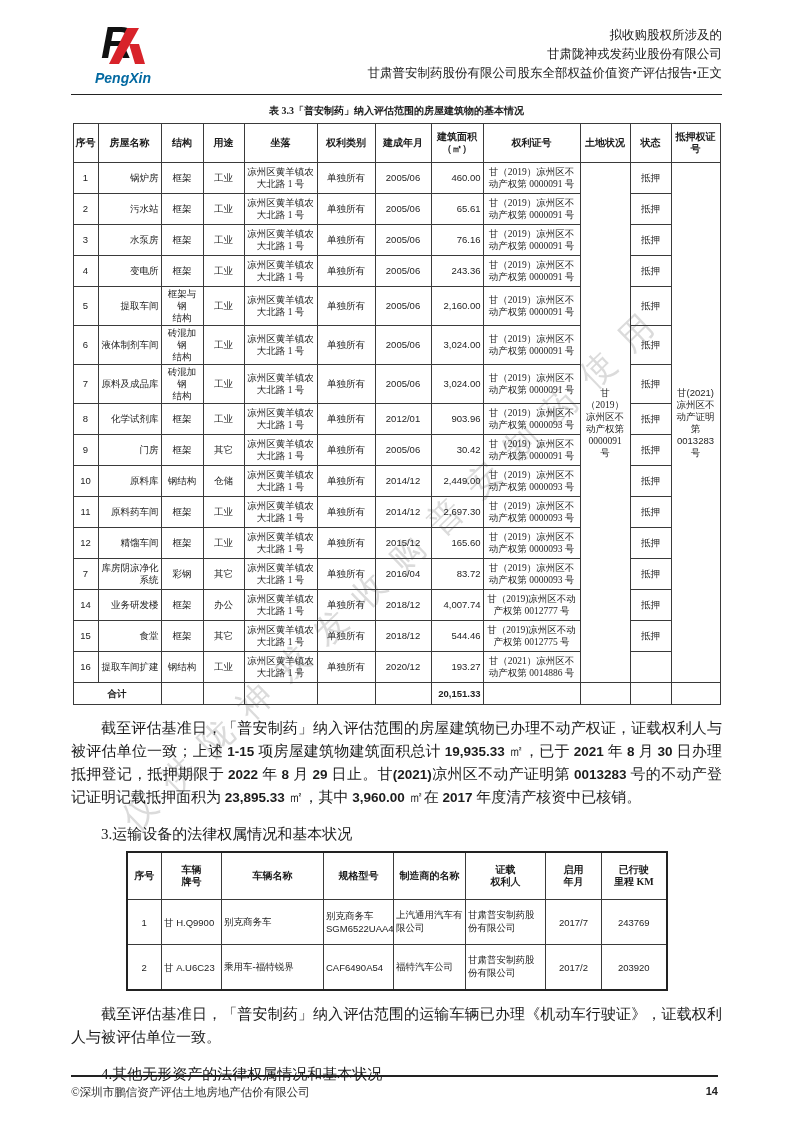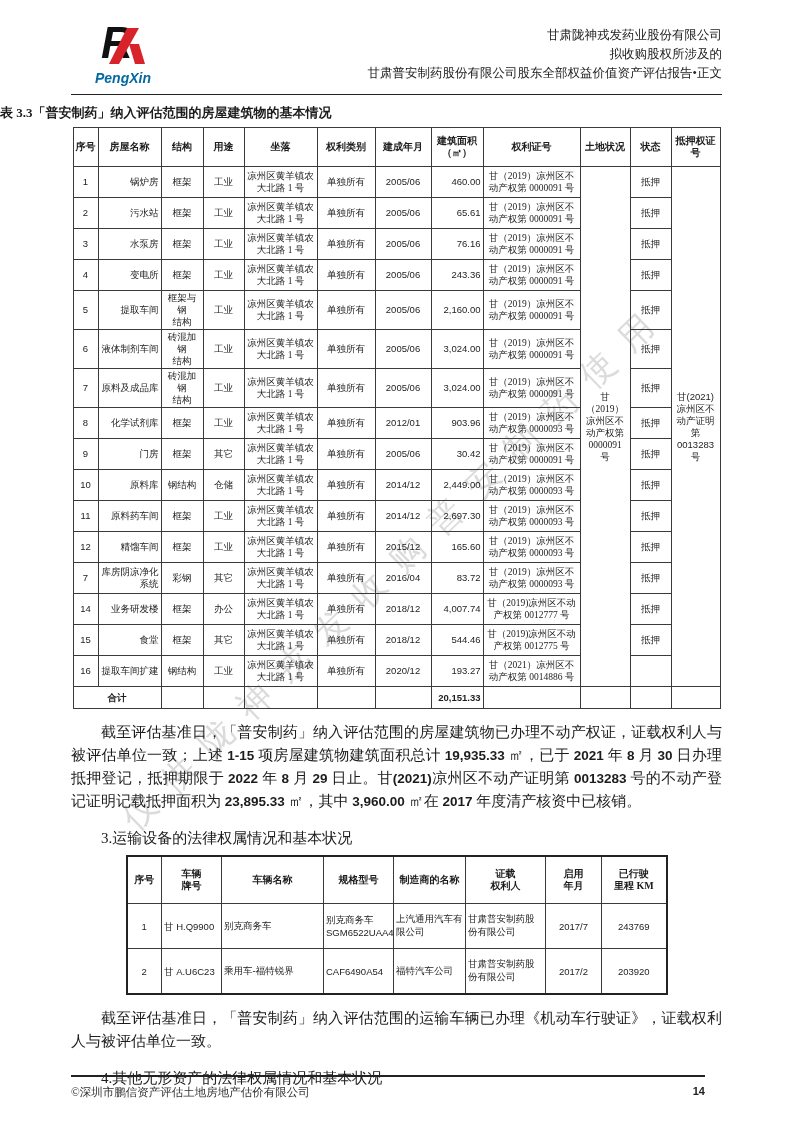--- a/index.html
+++ b/index.html
@@ -16,21 +16,21 @@
   .logo{width:130px;padding-left:24px;}
   .logo-r{position:relative;width:60px;height:40px;}
   .logo-r .black-r{position:absolute;left:6px;top:-8px;font-family:"Liberation Sans",sans-serif;
        font-weight:bold;font-style:italic;font-size:44px;color:#111;}
   .logo-r .red-band{position:absolute;left:10px;top:2px;width:40px;height:36px;z-index:2;}
   .logo-text{font-family:"Liberation Sans",sans-serif;font-weight:bold;font-style:italic;
        font-size:14px;color:#0369a1;letter-spacing:0px;margin-top:4px;}
   .hdr-lines{text-align:right;font-size:12.5px;line-height:19px;color:#222;}
   .rule{height:0;border-top:1.6px solid #222;margin:6px 71px 0 71px;}
   
-  .caption{font-weight:bold;font-size:13px;margin:9px 0 5px 0;}
+  .caption{text-align:center;font-weight:bold;font-size:10px;margin:9px 0 5px 0;}
   .section-heading{font-size:15px;margin:16px 71px 0 71px;text-indent:2em;}
   .body-para{font-size:15px;line-height:23px;margin:12px 71px 0 71px;text-align:justify;
              text-indent:2em;}
   .body-para b,.section-heading b{font-family:"Liberation Sans",sans-serif;font-size:13.5px;}
   
   table{border-collapse:collapse;table-layout:fixed;}
   th,td{border:1px solid #3a3a3a;vertical-align:middle;padding:1px 2px;overflow:hidden;}
   th{font-weight:bold;text-align:center;white-space:pre-line;font-size:10px;line-height:12px;}
   #t1{margin:0 auto;width:647px;font-size:9.5px;}
   #t1 thead th{height:36px;}
@@ -39,21 +39,21 @@
   #t1 td.r{text-align:right;}
   #t1 td.pre{white-space:pre-line;}
   #t1 tr.total td{height:19px;}
   .num{font-family:"Liberation Sans",sans-serif;}
   .bold{font-weight:bold;}
   #t2{margin:7px auto 0 auto;width:540px;font-size:9.5px;border:2px solid #222;}
   #t2 thead th{height:44px;}
   #t2 td{height:42px;line-height:13px;text-align:left;white-space:pre-line;}
   #t2 td.c{text-align:center;}
   
-  .footer{position:absolute;left:0;right:17px;bottom:22px;z-index:1;}
+  .footer{position:absolute;left:0;right:4px;bottom:22px;z-index:1;}
   .footer-rule{border-top:2.2px solid #222;margin:0 71px 8px 71px;}
   .footer-row{display:flex;justify-content:space-between;margin:0 71px;
               font-size:11.5px;color:#333;}
   .pageno{font-family:"Liberation Sans",sans-serif;font-weight:bold;font-size:11px;color:#222;}
 </style>
 </head>
 <body>
 
 <div class="page">
 
@@ -65,22 +65,22 @@
         <div class="logo-r">
           <span class="black-r">R</span>
           <svg class="red-band" viewBox="0 0 40 36">
             <polygon points="22,0 34,0 14,36 4,36" fill="#d8232a"></polygon>
             <polygon points="24,16 34,16 40,36 30,36" fill="#d8232a"></polygon>
           </svg>
         </div>
         <div class="logo-text">PengXin</div>
       </div>
       <div class="hdr-lines">
+        <div>拟收购股权所涉及的</div>
         <div>甘肃陇神戎发药业股份有限公司</div>
-        <div>拟收购股权所涉及的</div>
         <div>甘肃普安制药股份有限公司股东全部权益价值资产评估报告•正文</div>
       </div>
     </div>
     <div class="rule"></div>
 
     <div class="caption">表 3.3「普安制药」纳入评估范围的房屋建筑物的基本情况</div>
 
     <table id="t1">
       <colgroup>
         <col style="width:25px">

